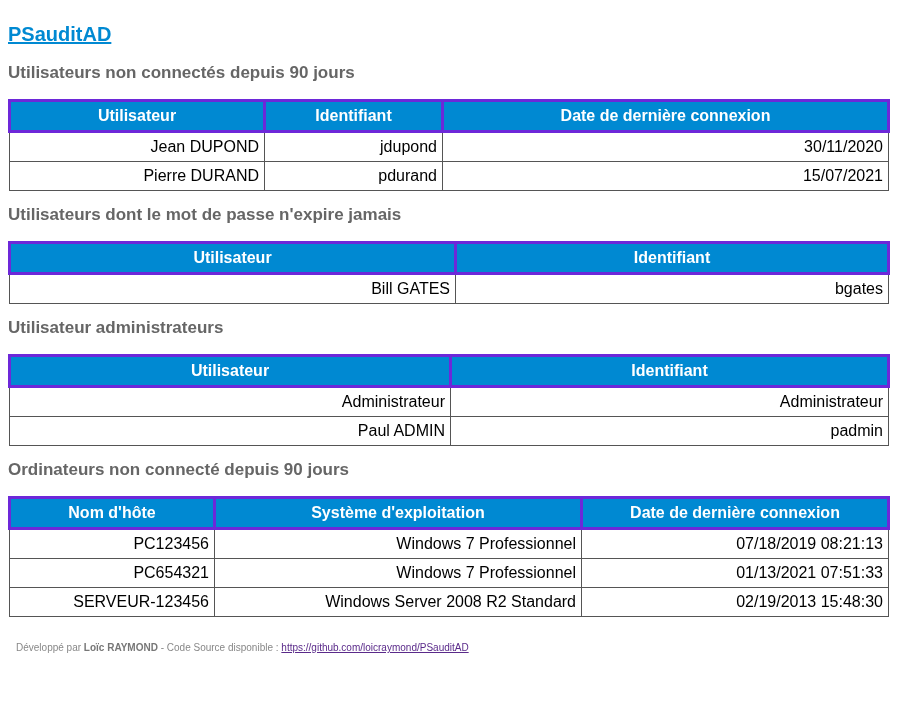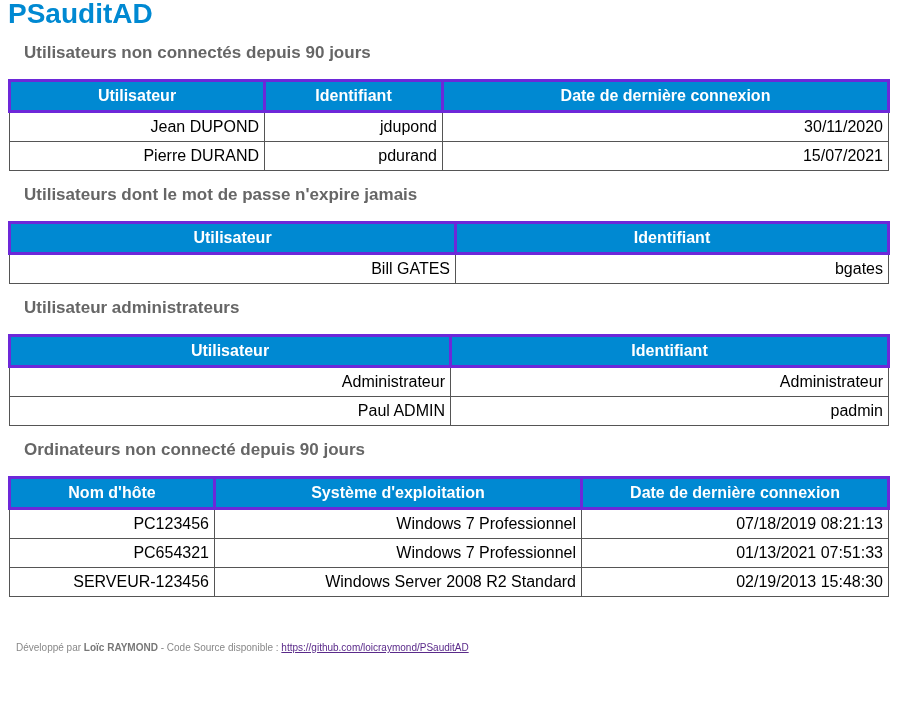--- a/index.html
+++ b/index.html
@@ -4,32 +4,33 @@
 <style>
   html, body { margin: 0; padding: 0; background: #ffffff; }
   body {
     width: 898px; height: 721px; overflow: hidden;
     font-family: "Liberation Sans", sans-serif;
     position: relative;
   }
   .page { padding: 0 8px; }
   h1 {
     color: #0089d2;
-    font-size: 28px;
+    font-size: 20px;
     font-weight: bold;
     margin: 0;
-    padding-top: 0;
+    padding-top: 20px;
     height: 28px;
     line-height: 28px;
+    text-decoration: underline;
   }
   h2 {
     color: #666666;
     font-size: 17px;
     font-weight: bold;
-    margin: 16px;
+    margin: 0;
     line-height: 20px;
   }
   table {
     border-collapse: collapse;
     width: 882px;
     font-size: 16px;
     color: #000;
   }
   th {
     background: #0089d2;

